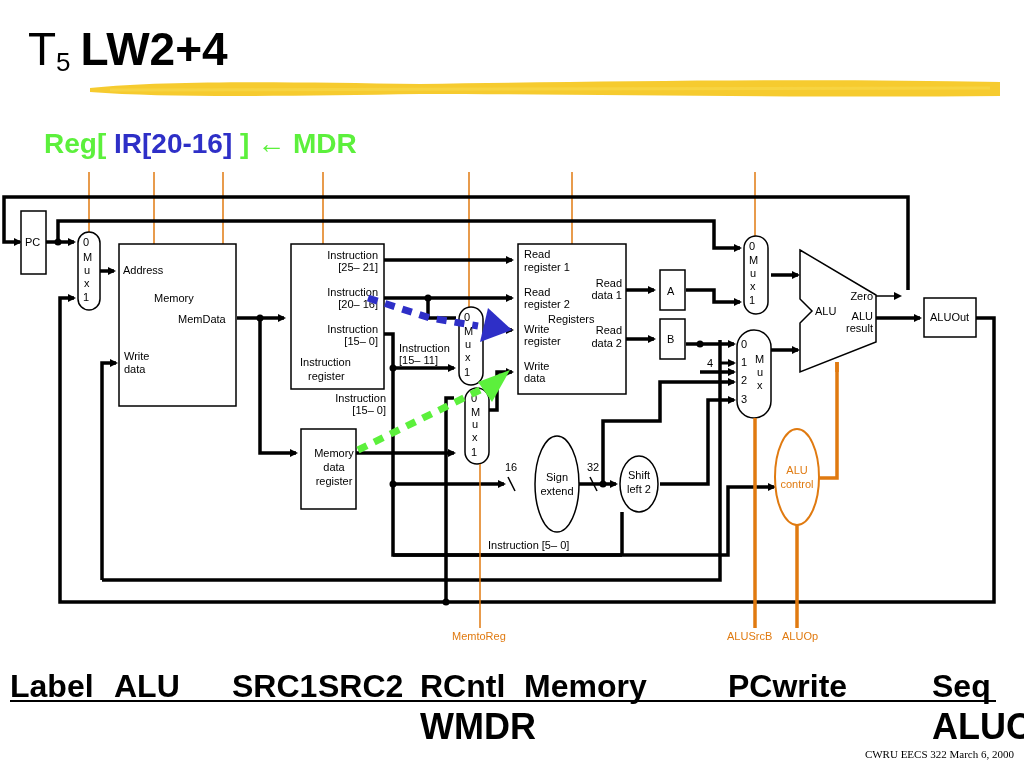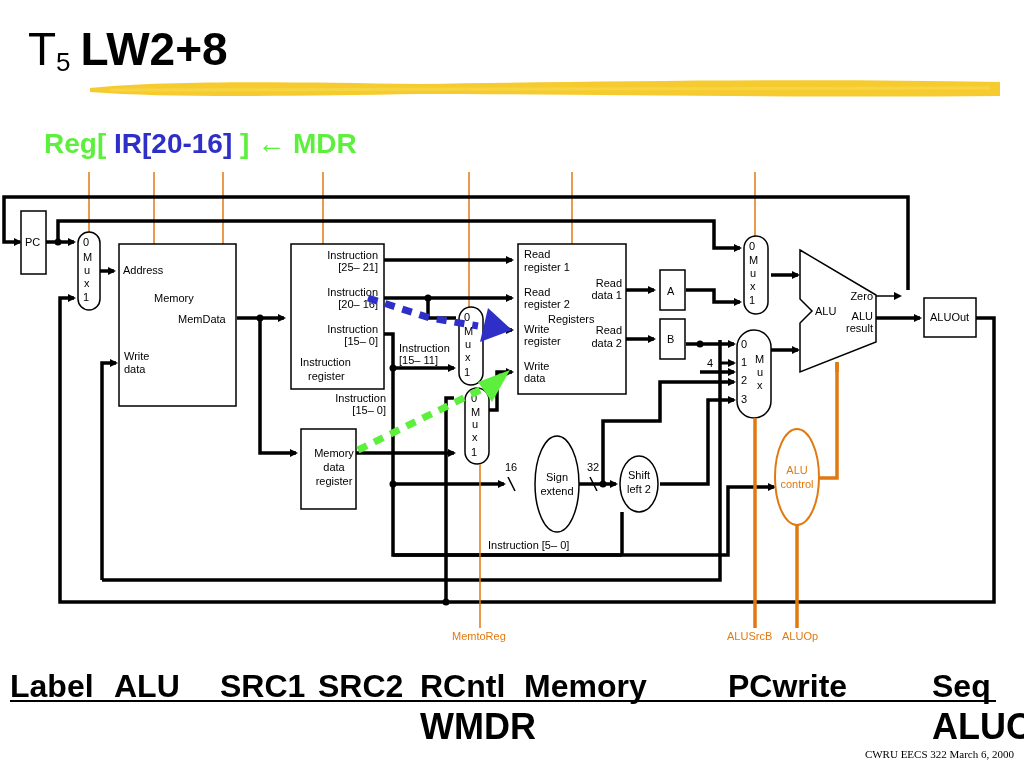--- a/index.html
+++ b/index.html
@@ -18,21 +18,21 @@
   .ol { font-size:11px; fill:#e07a10; font-family:"Liberation Sans", sans-serif; }
   .row1 { top:668px; font-size:32px; font-weight:bold; }
   .row2 { top:706px; font-size:36px; font-weight:bold; }
   #underline { position:absolute; left:10px; top:700px; width:986px; height:2px; background:#000; }
   #footer { right:10px; top:748px; font-size:11px; font-family:"Liberation Serif", serif;margin-left:48px; }
 </style>
 </head>
 <body>
 
 <div id="title" class="abs">
-  <span class="t">T</span><span class="sub">5</span><span class="b">LW2+8</span>
+  <span class="t">T</span><span class="sub">5</span><span class="b">LW2+4</span>
 </div>
 
 <svg id="highlight" class="abs" viewBox="0 0 910 24" preserveAspectRatio="none">
   <path d="M0 12 C 80 4, 200 6, 330 8 C 500 6, 700 2, 910 6 L 910 20 C 700 22, 500 18, 330 18 C 200 20, 80 22, 0 16 Z" fill="#f5c518" opacity="0.9"></path>
   <path d="M20 14 L 900 12" stroke="#f8d84a" stroke-width="3" opacity="0.7"></path>
 </svg>
 
 <div id="rtl" class="abs">
   <span class="green">Reg[ </span><span class="blue">IR[20-16]</span><span class="green"> ] ← MDR</span>
 </div>
@@ -263,21 +263,21 @@
   </g>
   <g>
     <polyline points="358,450 480,390" stroke="#5cf03c" stroke-width="7" stroke-dasharray="10,8" fill="none"></polyline>
     <polygon points="478,382 510,370 492,402" fill="#5cf03c"></polygon>
   </g>
 </svg>
 
 <div id="underline"></div>
 <div class="abs row1" style="left:10px">Label</div>
 <div class="abs row1" style="left:114px">ALU</div>
-<div class="abs row1" style="left:220px">SRC1</div>
+<div class="abs row1" style="left:232px">SRC1</div>
 <div class="abs row1" style="left:318px">SRC2</div>
 <div class="abs row1" style="left:420px">RCntl</div>
 <div class="abs row1" style="left:524px">Memory</div>
 <div class="abs row1" style="left:728px">PCwrite</div>
 <div class="abs row1" style="left:932px">Seq</div>
 <div class="abs row2" style="left:420px">WMDR</div>
 <div class="abs row2" style="left:932px">ALUOp</div>
 
 <div id="footer" class="abs">CWRU EECS 322 March 6, 2000</div>
 

